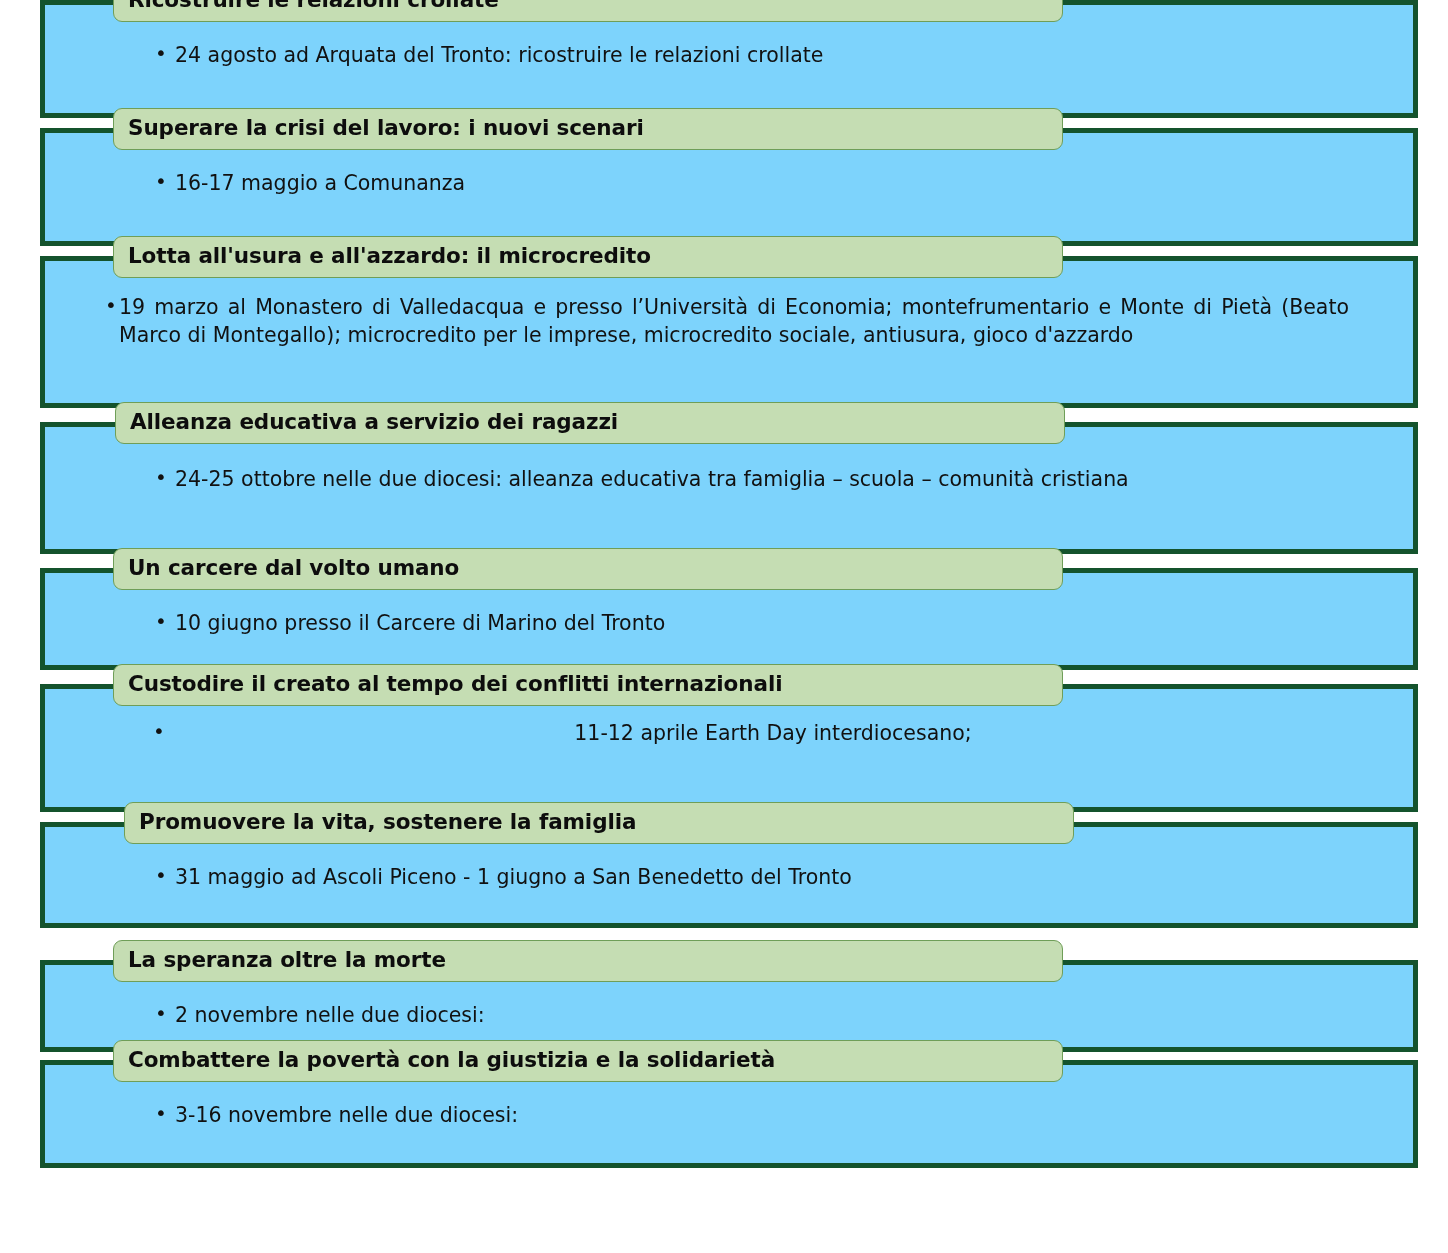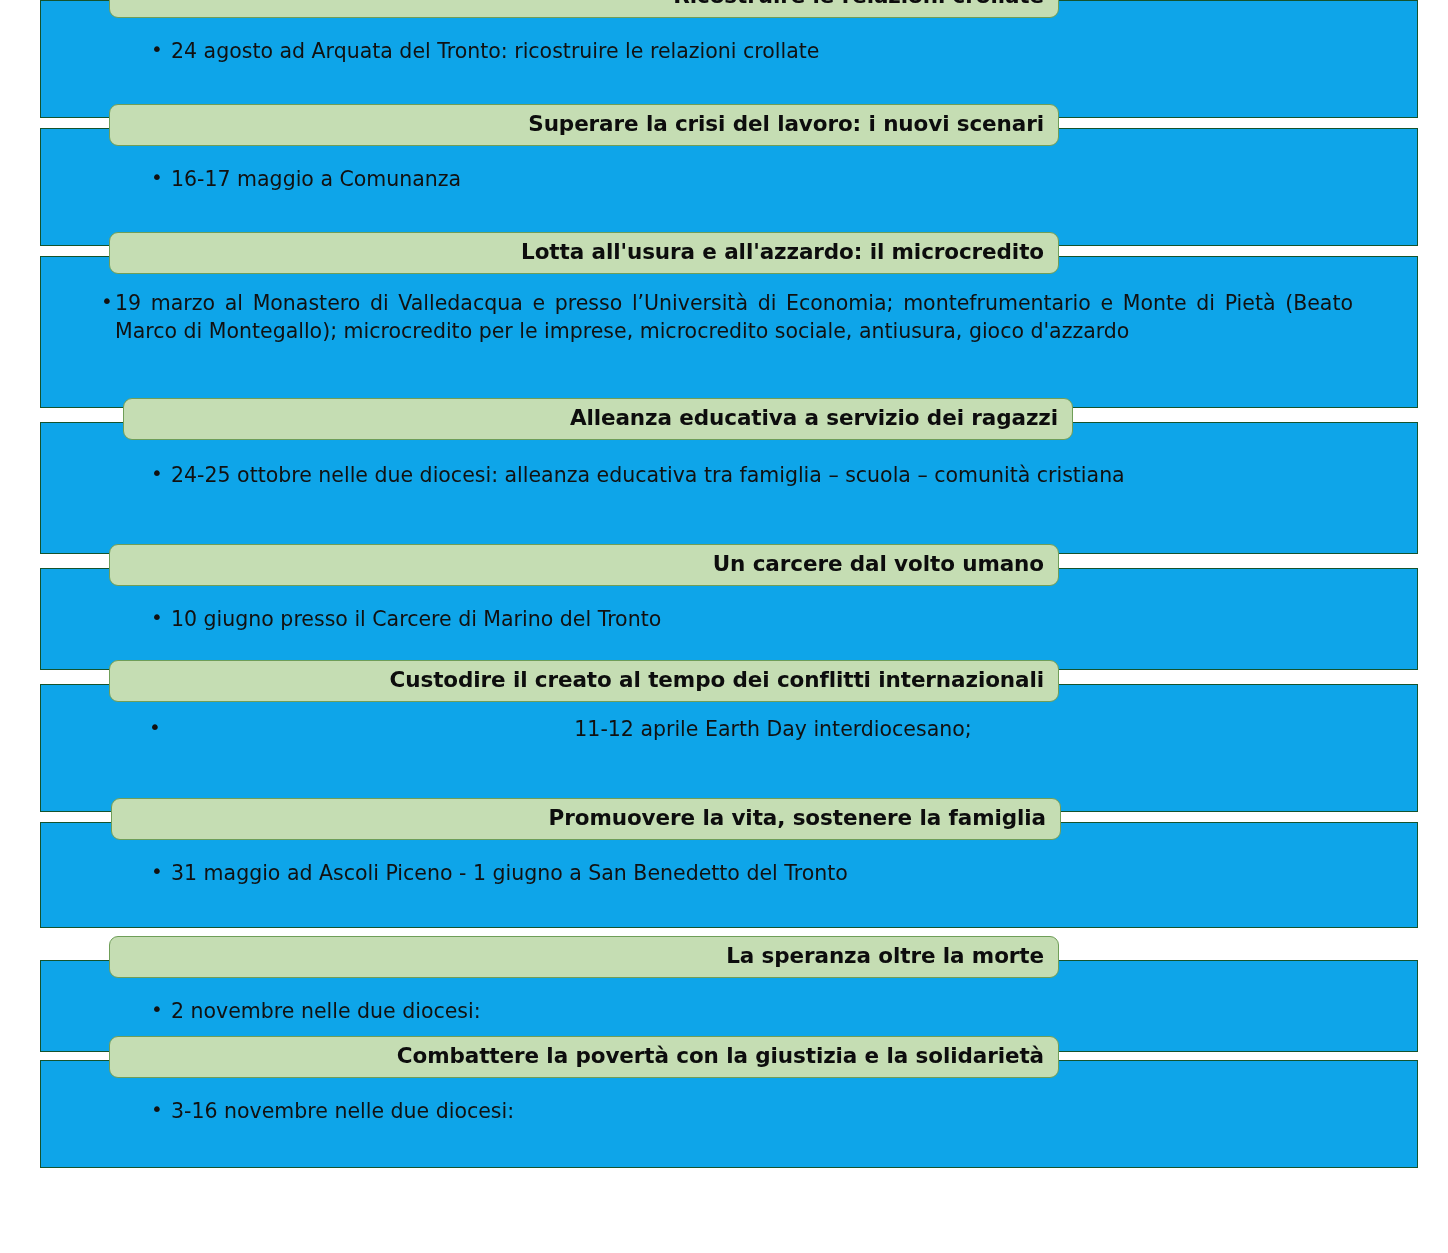--- a/index.html
+++ b/index.html
@@ -23,25 +23,25 @@
 
   
   .group {
     position: relative;
     margin: 0 0 0 0;
     padding: 0;
   }
 
   .frame {
     position: relative;
-    border: 1px solid #14532d;
+    border: 5px solid #14532d;
     margin-left: 40px;
     margin-right: 30px;
     box-sizing: border-box;
-    background: #0ea5e9;
+    background: #7dd3fc;
   }
 
   .header-wrap {
     position: relative;
     height: 0;
   }
 
   .header {
     position: absolute;
     left: 68px;            
@@ -51,21 +51,20 @@
     background: #c5ddb3;
     border: 1.5px solid #6f9e58;
     border-radius: 9px;
     padding: 7px 14px 8px 14px;
     font-weight: bold;
     font-size: 21.5px;
     line-height: 1.15;
     color: #0d0d0d;
     letter-spacing: -0.1px;
     z-index: 3;
-    text-align: right;
   }
 
   .body {
     padding: 34px 34px 14px 110px;
   }
 
   .bullets {
     margin: 0;
     padding: 0;
     list-style: none;
@@ -103,22 +102,22 @@
   .g5 .frame { height: 128px; margin-top: 14px; }
   .g6 .frame { height: 106px; margin-top: 10px; }
   .g7 .frame { height: 92px;  margin-top: 32px; }
   .g8 .frame { height: 108px; margin-top: 8px; }
 
   .g0 .body, .g1 .body, .g4 .body, .g6 .body, .g7 .body, .g8 .body { padding-top: 36px; }
   .g2 .body { padding-top: 32px; padding-left: 60px; }
   .g3 .body { padding-top: 38px; }
   .g5 .body { padding-top: 30px; padding-left: 108px; text-align: center; }
 
-  .g3 .header { left: 82px; }
-  .g6 .header { left: 70px; }
+  .g3 .header { left: 70px; }
+  .g6 .header { left: 79px; }
 </style>
 </head>
 <body>
 
 <div id="sheet">
 
   <section class="group g0">
     <div class="frame">
       <div class="header-wrap">
         <div class="header">Ricostruire le relazioni crollate</div>

